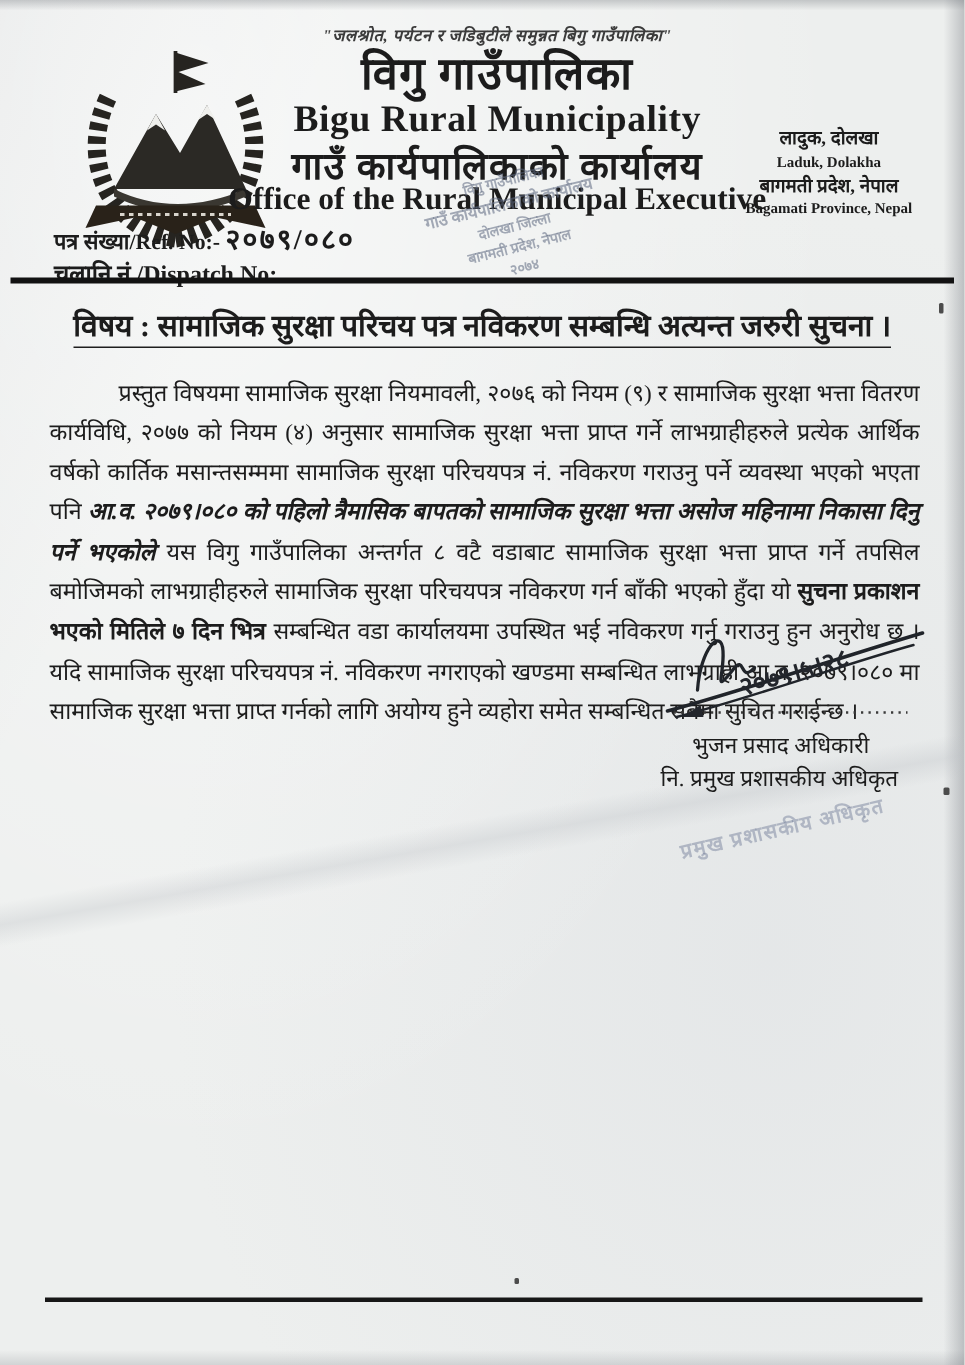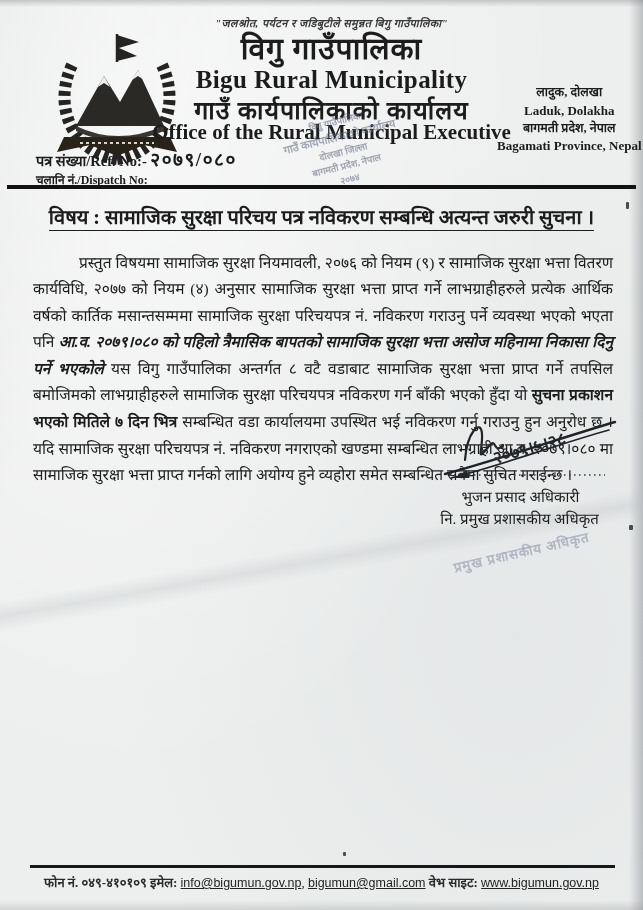--- a/index.html
+++ b/index.html
@@ -22,24 +22,24 @@
   .speck{background:#4c4c4c;border-radius:1px;}
 
   .slogan{top:15px;font-size:11px;font-style:italic;color:#3b3b3b;letter-spacing:0.4px;font-weight:600;}
   .title-np{top:27px;font-size:30px;font-weight:bold;letter-spacing:1px;}
   .title-en{top:66px;font-size:25px;font-weight:bold;letter-spacing:0.4px;}
   .office-np{top:92px;font-size:25px;font-weight:600;letter-spacing:1px;}
   .office-en{top:120px;font-size:21px;font-weight:bold;}
 
   .addr{left:497px;top:84px;line-height:1.4;text-align:center;}
   .addr .np{font-size:12.5px;font-weight:600;}
-  .addr .en{font-size:13px;font-weight:bold;}
+  .addr .en{font-size:10px;font-weight:bold;}
 
   .ref-row{left:36px;top:146px;font-size:14.5px;font-weight:600;}
-  .dispatch-row{left:36px;top:171px;font-size:12px;font-weight:600;}
+  .dispatch-row{left:36px;top:171px;font-size:16px;font-weight:600;}
   .date-row{left:445px;top:164px;font-size:14.5px;font-weight:600;}
   .hand{font-size:19px;letter-spacing:1.5px;font-weight:600;}
 
   .rule{left:7px;top:185px;width:629px;height:4px;background:#121212;}
   .footer-rule{left:30px;top:865px;width:585px;height:3px;background:#171717;}
 
   .seal{left:258px;top:114px;width:170px;text-align:center;transform:rotate(-14deg);
         color:rgba(92,104,128,0.55);font-size:9.5px;line-height:1.5;font-weight:600;z-index:5;}
   .seal .big{font-size:11px;}
 
@@ -133,22 +133,14 @@
     <path d="M14,66 C62,54 128,30 172,18" fill="none" stroke="#20242a" stroke-width="1.6" stroke-linecap="round"></path>
     <text x="58" y="52" transform="rotate(-16 58 52)" font-size="17" font-weight="bold" fill="#23262c">२०७९।५।२८</text>
     <line x1="12" y1="63" x2="168" y2="63" stroke="#3a3a3a" stroke-width="1.6" stroke-dasharray="1.5 3.5"></line>
     <path d="M30,58 L18,66 L32,66 Z" fill="#23262c"></path>
   </svg>
   <div class="abs sig-name">भुजन प्रसाद अधिकारी</div>
   <div class="abs sig-desig">नि. प्रमुख प्रशासकीय अधिकृत</div>
   <div class="abs stamp-faint">प्रमुख प्रशासकीय अधिकृत</div>
 
   <div class="abs footer-rule"></div>
-  <div class="abs footer">
-    <span class="np">फोन नं. ०४९-४१०१०९</span>
-    <span class="np">इमेल:</span>
-    <a class="lnk">info@bigumun.gov.np</a><span>,</span>
-    <a class="lnk">bigumun@gmail.com</a>
-    <span class="np">वेभ साइट:</span>
-    <a class="lnk">www.bigumun.gov.np</a>
-  </div>
 
 </div>
 
 </body></html>

